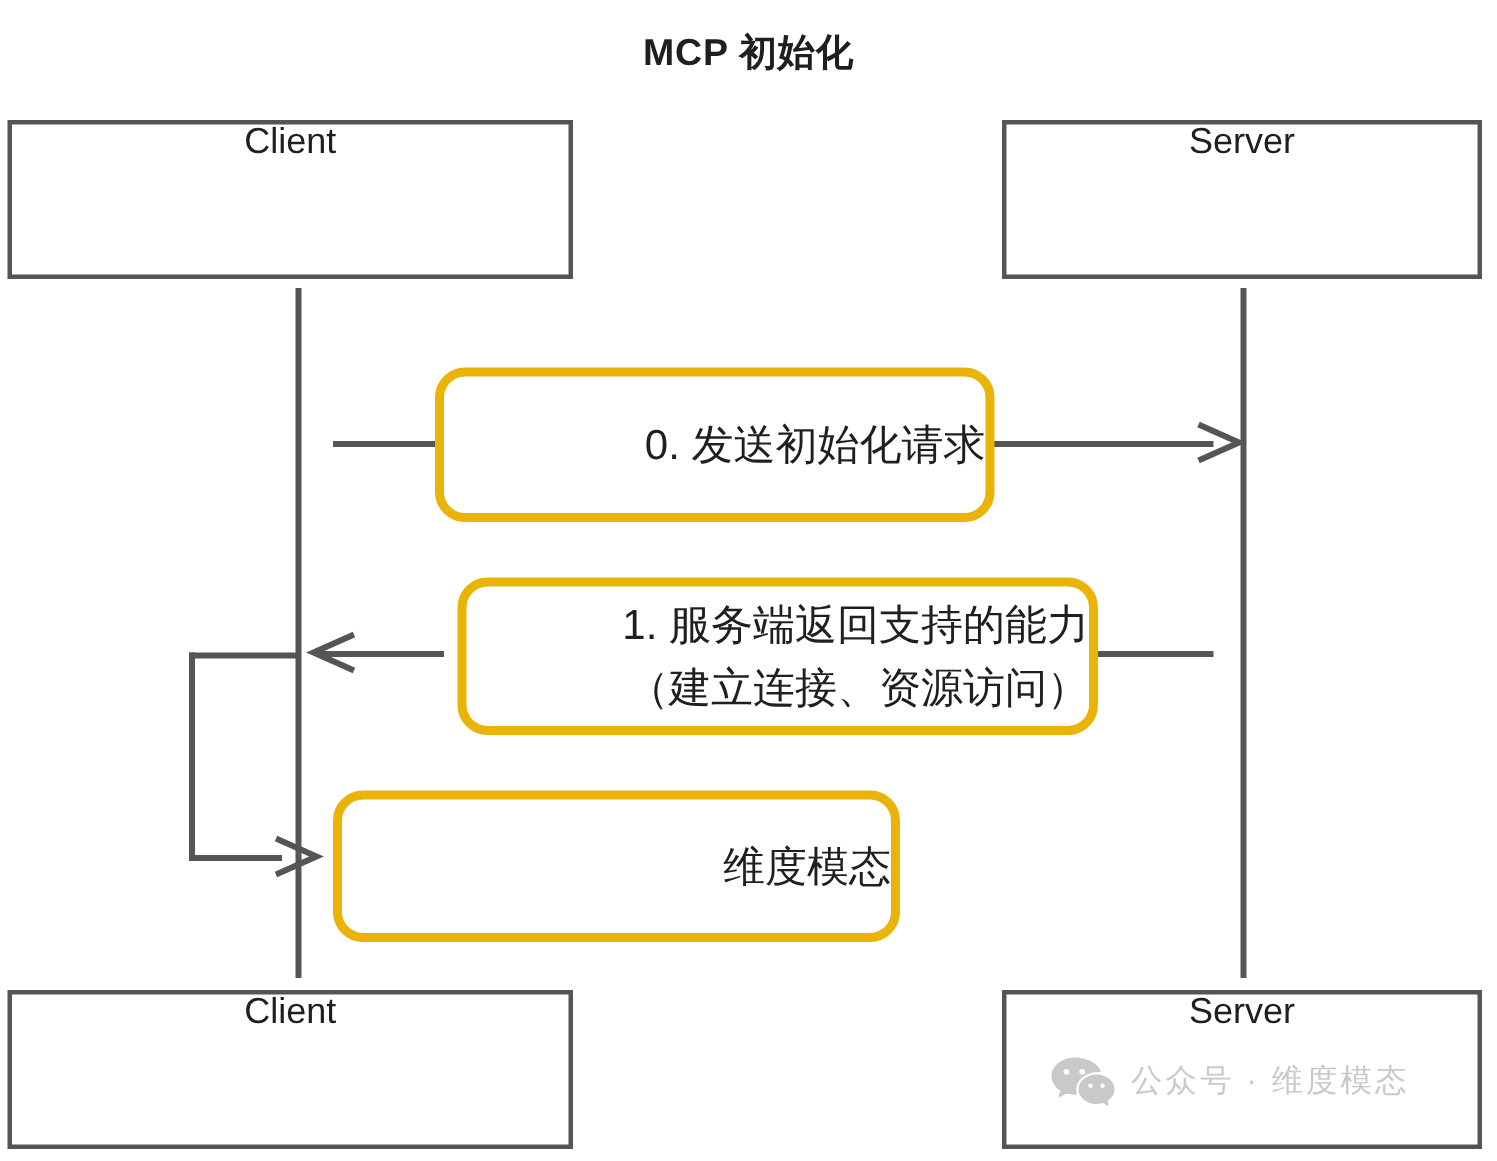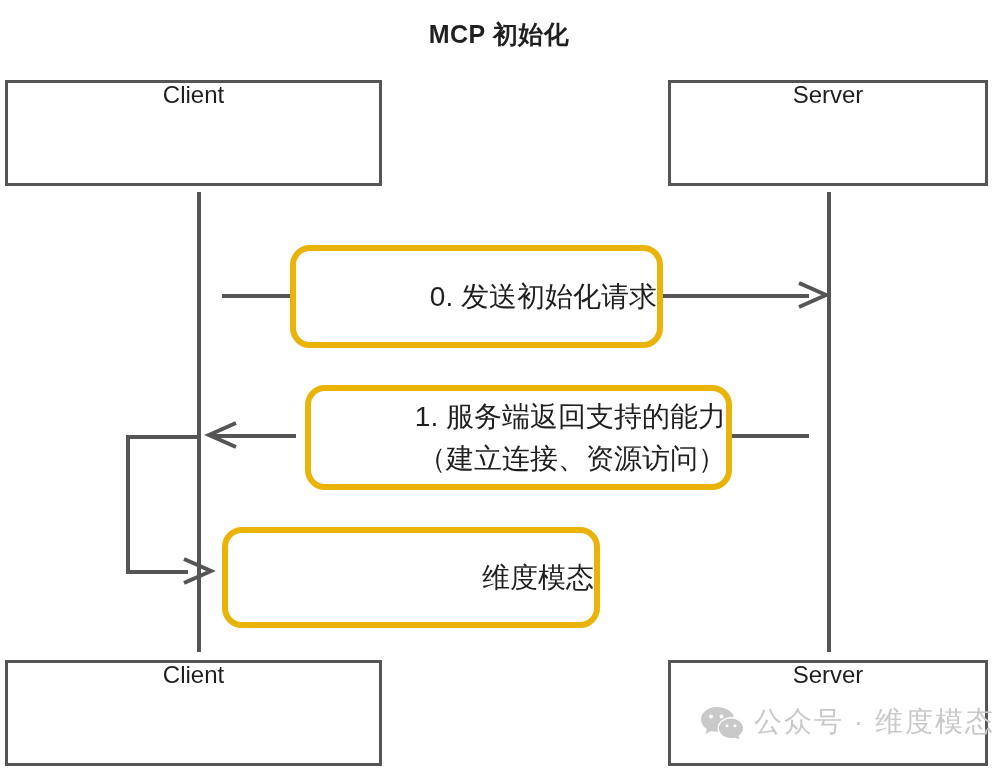--- a/index.html
+++ b/index.html
@@ -124,21 +124,21 @@
     position: absolute;
     left: 700px;
     top: 703px;
     display: flex;
     align-items: center;
     gap: 10px;
     z-index: 6;
     pointer-events: none;
   }
   #watermark .wm-text {
-    font-size: 28px;
+    font-size: 21px;
     color: #c9c9c9;
     letter-spacing: 2px;
     white-space: nowrap;
   }
   #watermark .wm-logo { flex: 0 0 auto; }
 </style>
 </head>
 <body>
 
 <div id="canvas">

